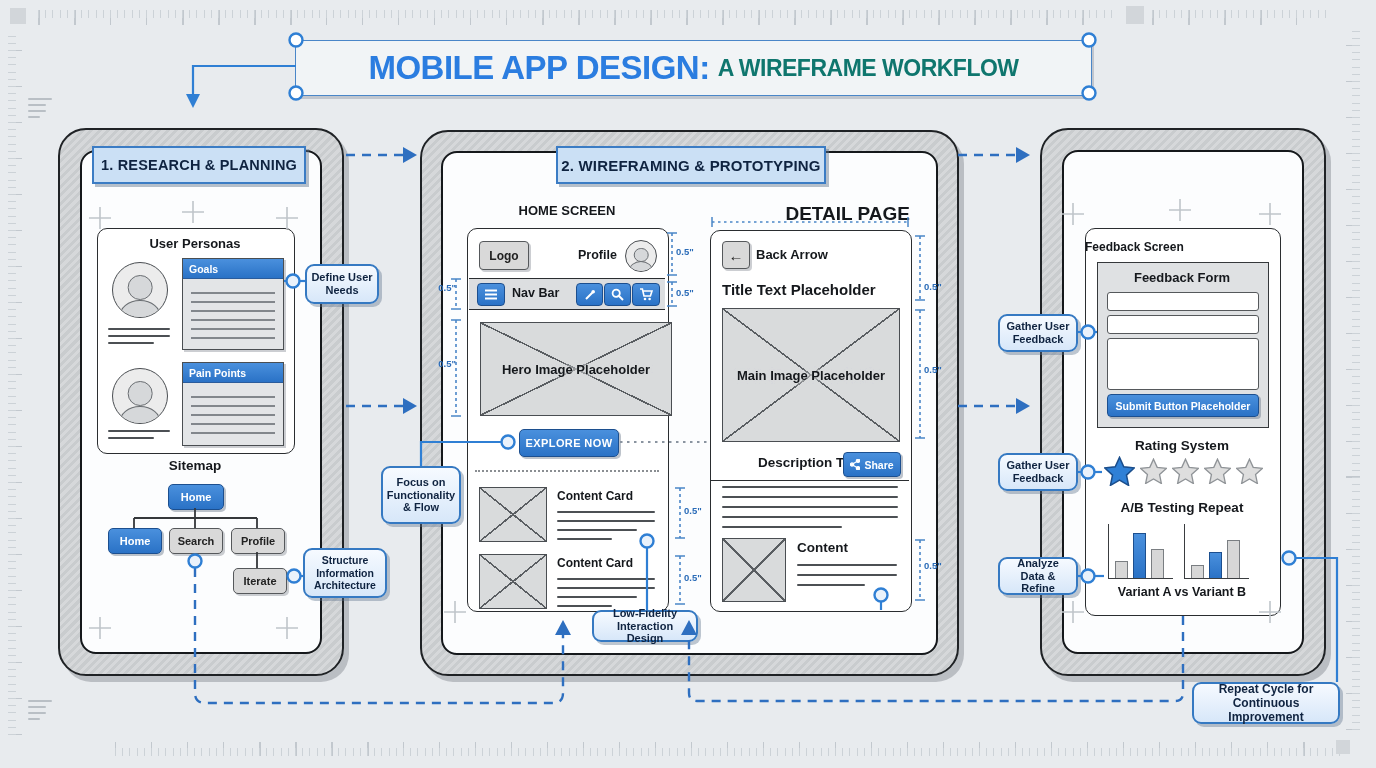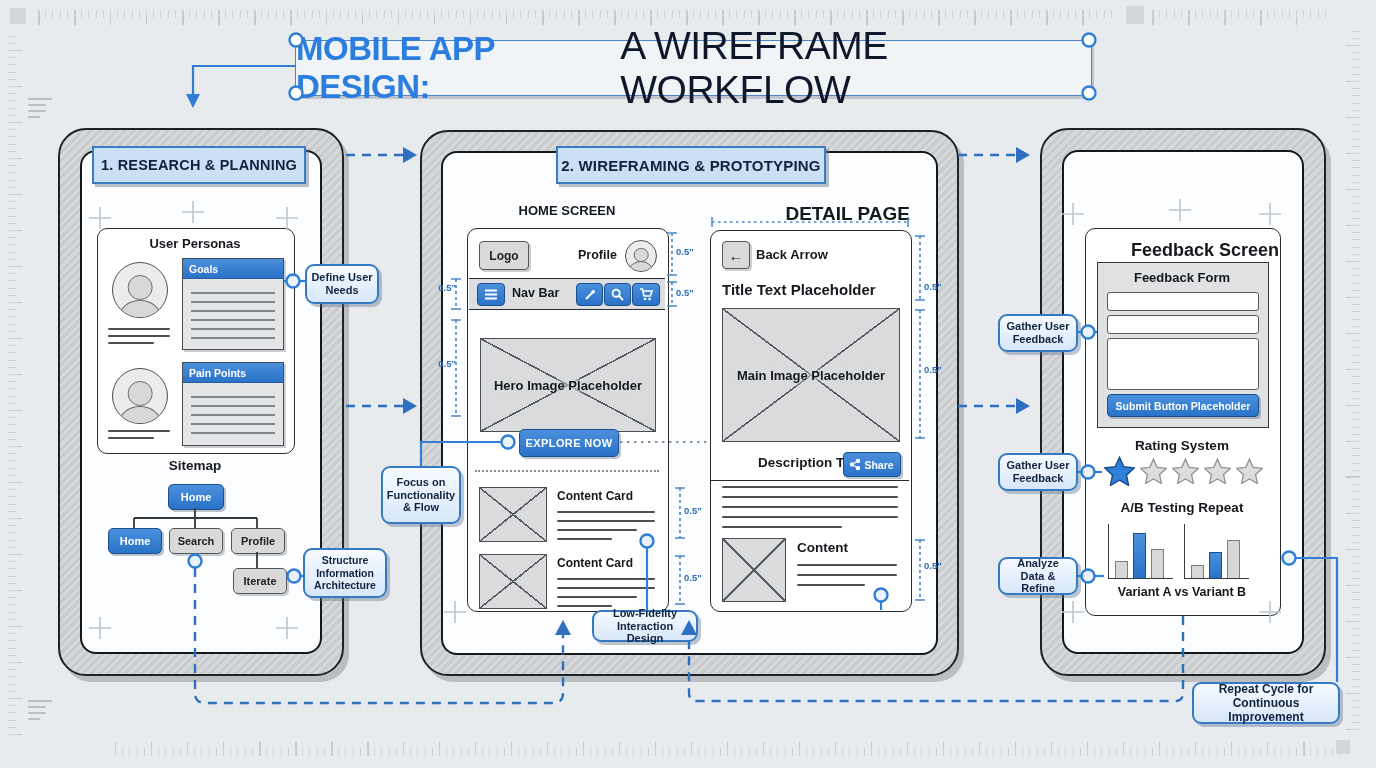--- a/index.html
+++ b/index.html
@@ -11,21 +11,21 @@
   .rh-short{background:repeating-linear-gradient(90deg,#ccd2d7 0 1px,transparent 1px 7.2px);}
   .rv-tall{background:repeating-linear-gradient(0deg,#c2c8ce 0 1.5px,transparent 1.5px 36px);}
   .rv-short{background:repeating-linear-gradient(0deg,#ccd2d7 0 1px,transparent 1px 7.2px);}
   .corner-sq{position:absolute;background:#d2d6da;}
   .list-glyph i{display:block;height:2px;background:#b9bfc5;margin-bottom:4px;border-radius:1px;}
   
   .title-box{position:absolute;left:295px;top:40px;width:795px;height:54px;background:#f1f4f6;
     border:1.6px solid #4a86c8;display:flex;align-items:center;justify-content:center;gap:8px;
     box-shadow:2px 3px 0 rgba(120,130,145,.35);z-index:4;}
   .title-box .t1{color:#2b7de0;font-size:33px;font-weight:800;letter-spacing:-.5px;}
-  .title-box .t2{color:#0f172a;font-size:39px;font-weight:400;letter-spacing:-.5px;}
+  .title-box .t2{color:#0f766e;font-size:23px;font-weight:700;letter-spacing:-.5px;}
   
   .frame{position:absolute;border:2.5px solid #1f2225;border-radius:28px;
     background:repeating-linear-gradient(135deg,#d6d8da 0 3px,#c9ccce 3px 6px);
     box-shadow:5px 6px 0 rgba(130,136,142,.45);z-index:1;}
   .screen{position:absolute;border:2px solid #15181b;border-radius:16px;background:#fcfdfe;z-index:2;}
   .phase-header{position:absolute;background:#cbe0f5;border:2px solid #3b7cc4;color:#0f2340;
     font-weight:800;display:flex;align-items:center;justify-content:center;
     box-shadow:3px 3px 0 rgba(95,115,140,.45);z-index:4;font-size:15px;letter-spacing:.2px;}
   
   .card{position:absolute;background:#fff;border:1.8px solid #2a2d30;border-radius:10px;z-index:3;}
@@ -184,21 +184,21 @@
         <line x1="8" y1="8" x2="12" y2="12" stroke="#fff" stroke-width="2"></line>
     </svg>
   </div>
   <div class="mini-btn" style="left:632px;top:283px;width:26px;">
     <svg width="14" height="13" viewBox="0 0 14 13">
       <path d="M1 1 h2.4 l1.6 7 h6.4 l1.6 -5 H4" fill="none" stroke="#fff" stroke-width="1.6"></path>
       <circle cx="6" cy="11" r="1.3" fill="#fff"></circle>
         <circle cx="10.6" cy="11" r="1.3" fill="#fff"></circle>
     </svg>
   </div>
-  <div class="xbox" style="left:480px;top:338px;width:174px;height:92px;">
+  <div class="xbox" style="left:480px;top:322px;width:174px;height:92px;padding-left:16px;">
     <span style="font-size:13px;">Hero Image Placeholder</span>
   </div>
   <div class="btn-blue" style="left:519px;top:429px;width:98px;height:26px;font-size:11px;letter-spacing:.4px;">EXPLORE NOW</div>
   <div class="dotted-div" style="left:475px;top:470px;width:184px;"></div>
 
   <div class="xbox" style="left:479px;top:487px;width:66px;height:53px;">
       <span></span>
     </div>
   <div class="blab" style="left:557px;top:489px;font-size:12px;">Content Card</div>
   <div class="tl" style="left:557px;top:511px;width:98px;"></div>
@@ -261,21 +261,21 @@
   <span class="dim" style="left:924px;top:364px;">0.5"</span>
   <span class="dim" style="left:924px;top:560px;">0.5"</span>
 
   <div class="callout" style="left:381px;top:466px;width:80px;height:58px;">Focus on Functionality &amp; Flow</div>
   <div class="callout" style="left:592px;top:610px;width:106px;height:32px;">Low-Fidelity Interaction Design</div>
 
   <div class="frame" style="left:1040px;top:128px;width:282px;height:544px;"></div>
   <div class="screen" style="left:1062px;top:150px;width:238px;height:500px;"></div>
 
   <div class="card" style="left:1085px;top:228px;width:194px;height:386px;"></div>
-  <div class="blab" style="left:1085px;top:240px;width:194px;text-align:right;font-size:18px;">Feedback Screen</div>
+  <div class="blab" style="left:1085px;top:240px;width:194px;text-align:left;font-size:12px;">Feedback Screen</div>
   <div class="abs" style="left:1097px;top:262px;width:170px;height:164px;background:#dfe1e3;border:1.6px solid #35383b;z-index:3;"></div>
   <div class="blab" style="left:1097px;top:270px;width:170px;text-align:center;font-size:13px;">Feedback Form</div>
   <div class="input" style="left:1107px;top:292px;width:150px;height:17px;"></div>
   <div class="input" style="left:1107px;top:315px;width:150px;height:17px;"></div>
   <div class="input" style="left:1107px;top:338px;width:150px;height:50px;"></div>
   <div class="btn-blue" style="left:1107px;top:394px;width:150px;height:21px;font-size:10.5px;border-radius:4px;">Submit Button Placeholder</div>
 
   <div class="blab" style="left:1085px;top:438px;width:194px;text-align:center;font-size:13.5px;">Rating System</div>
   <div class="stars" id="stars-row" style="left:1104px;top:456px;height:30px;">
       <svg width="31" height="30" viewBox="0 0 24 23">

